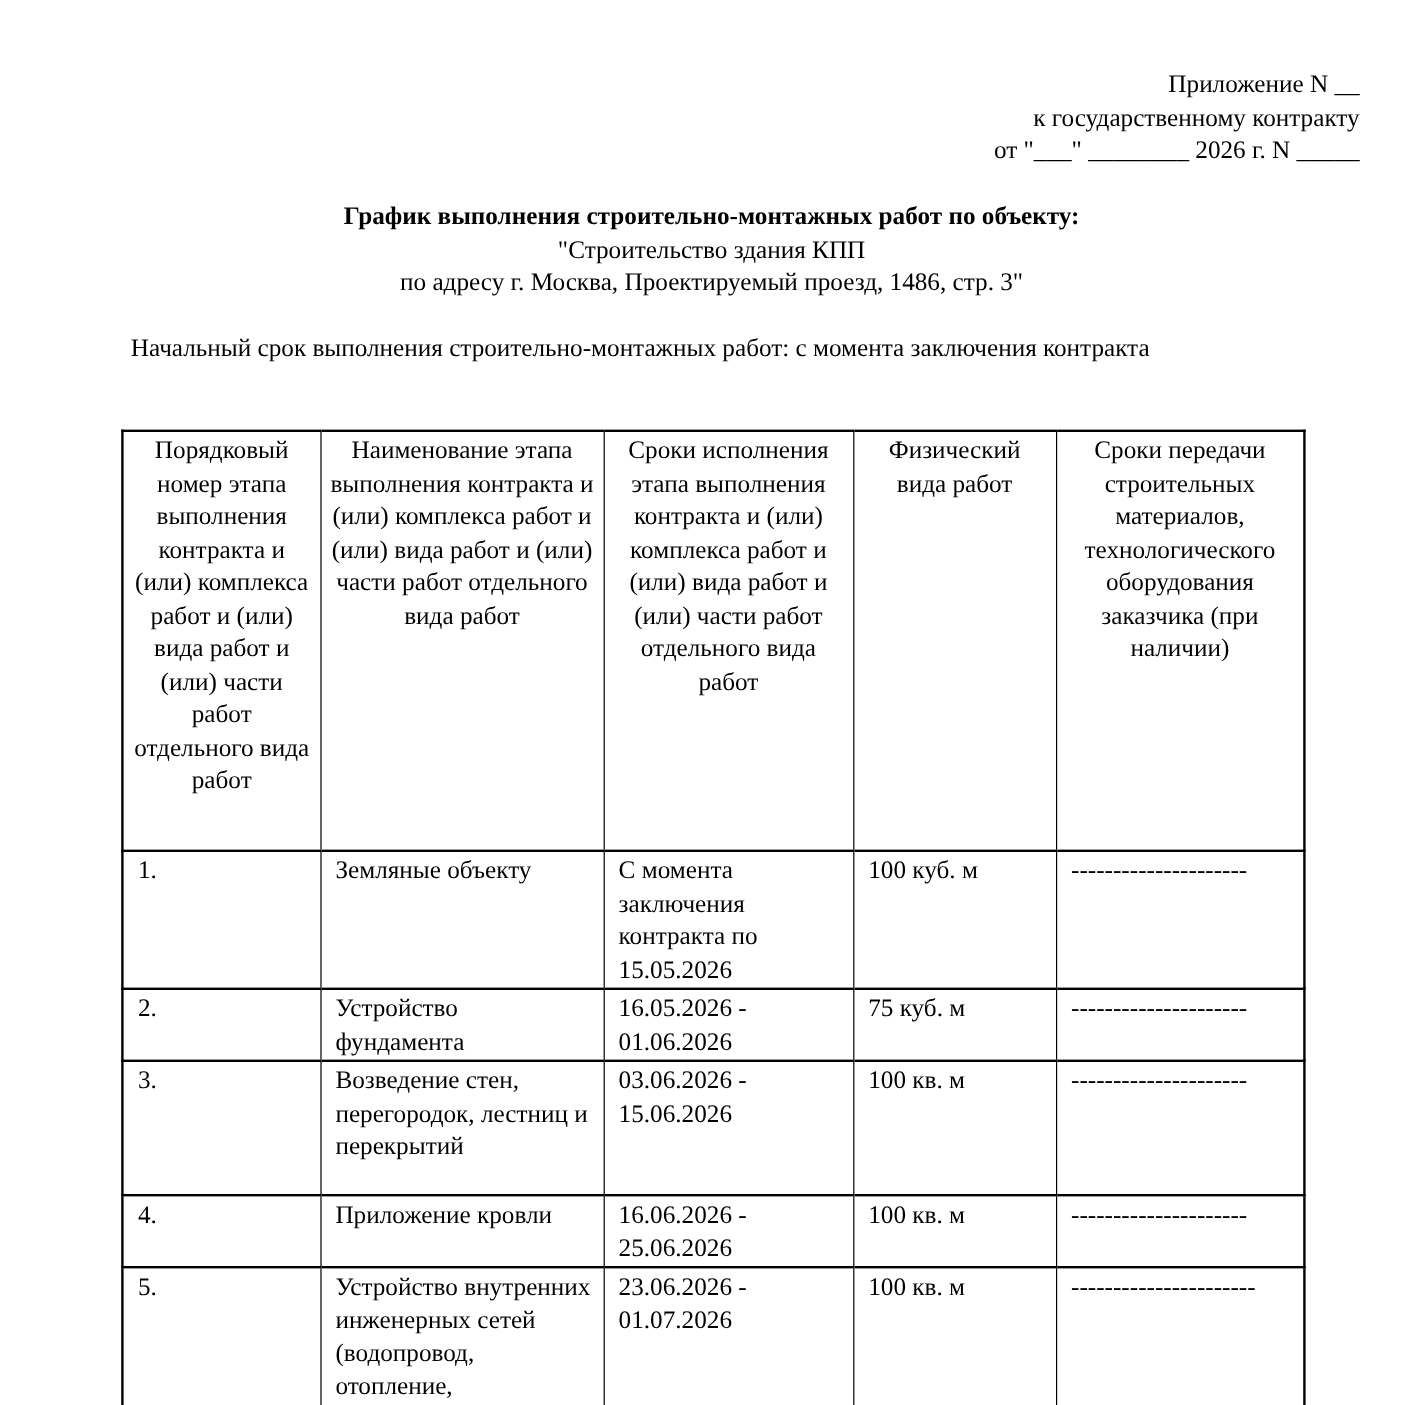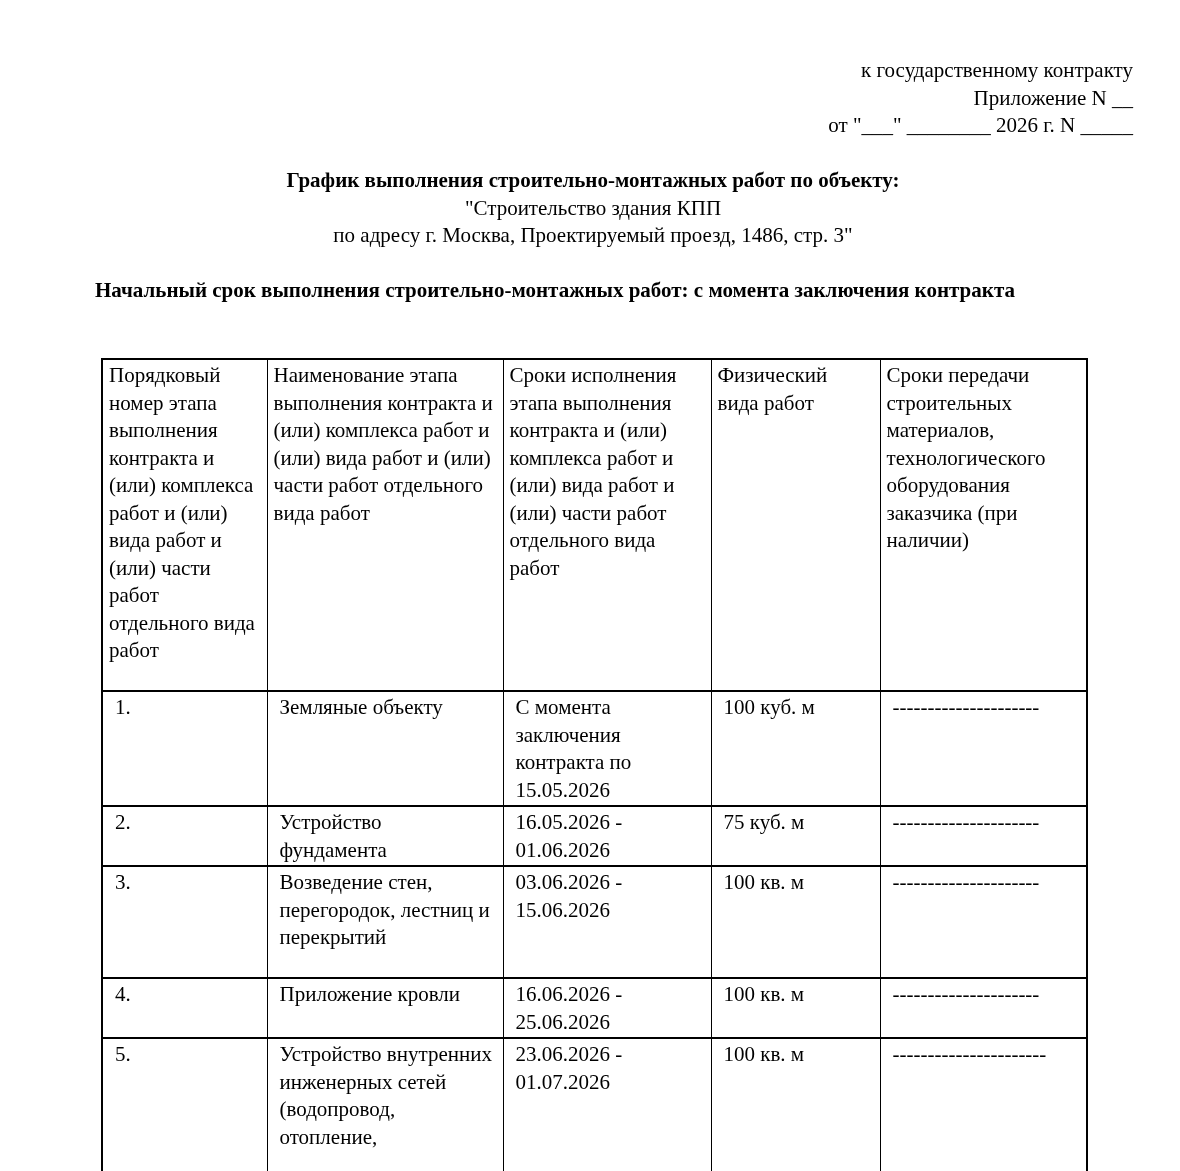--- a/index.html
+++ b/index.html
@@ -10,49 +10,49 @@
     }
     .appendix {
       position: absolute; right: 47px; top: 57px; text-align: right;
     }
     .appendix div { white-space: pre; }
     .title-block {
       position: absolute; left: 0; width: 1186px; top: 167px; text-align: center;
     }
     .title-block .bold { font-weight: bold; }
     .terms {
-      position: absolute; left: 95px; top: 277px; font-weight: bold;
+      position: absolute; left: 109px; top: 277px;
     }
     table.schedule {
       position: absolute; left: 101px; top: 358px;
       border-collapse: collapse; table-layout: fixed;
       width: 985px;
     }
     table.schedule th, table.schedule td {
       border: 2px solid #000; vertical-align: top; padding: 2px 10px 0 10px;
       font-weight: normal;
     }
     table.schedule thead th {
-      border-width: 2px 1px 2px 1px; text-align: left; padding: 2px 6px 6px 6px;
+      border-width: 2px 1px 2px 1px; text-align: center; padding: 2px 6px 24px 6px;
       height: 322px;
     }
     table.schedule thead th:first-child { border-left-width: 2px; }
     table.schedule thead th:last-child { border-right-width: 2px; }
     table.schedule td { border-width: 2px 1px 2px 1px; padding: 2px 10px 1px 12px; }
     table.schedule td:first-child { border-left-width: 2px; }
     table.schedule td:last-child { border-right-width: 2px; }
     .dash { letter-spacing: 0px; white-space: nowrap; }
     tbody tr.last td { border-bottom: none; }
   </style>
 </head>
 <body>
 
 <div class="appendix">
+  <div>Приложение N __</div>
   <div>к государственному контракту</div>
-  <div>Приложение N __</div>
   <div>от "___" ________ 2026 г. N _____</div>
 </div>
 
 <div class="title-block">
   <div class="bold">График выполнения строительно-монтажных работ по объекту:</div>
   <div>"Строительство здания КПП</div>
   <div>по адресу г. Москва, Проектируемый проезд, 1486, стр. 3"</div>
 </div>
 
 <div class="terms">

